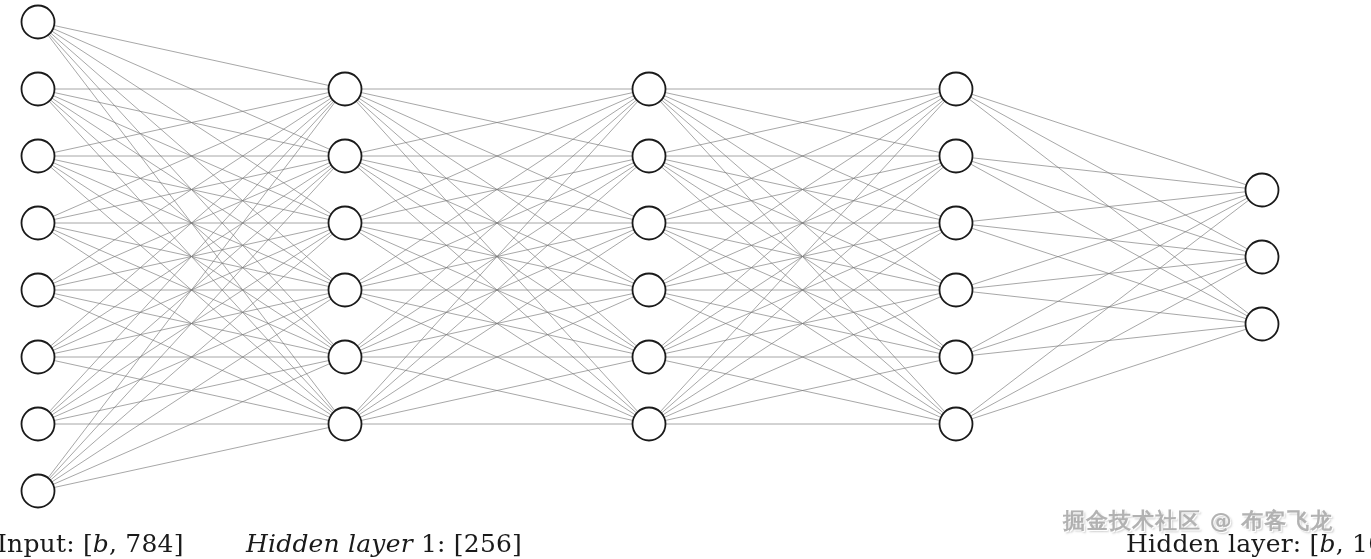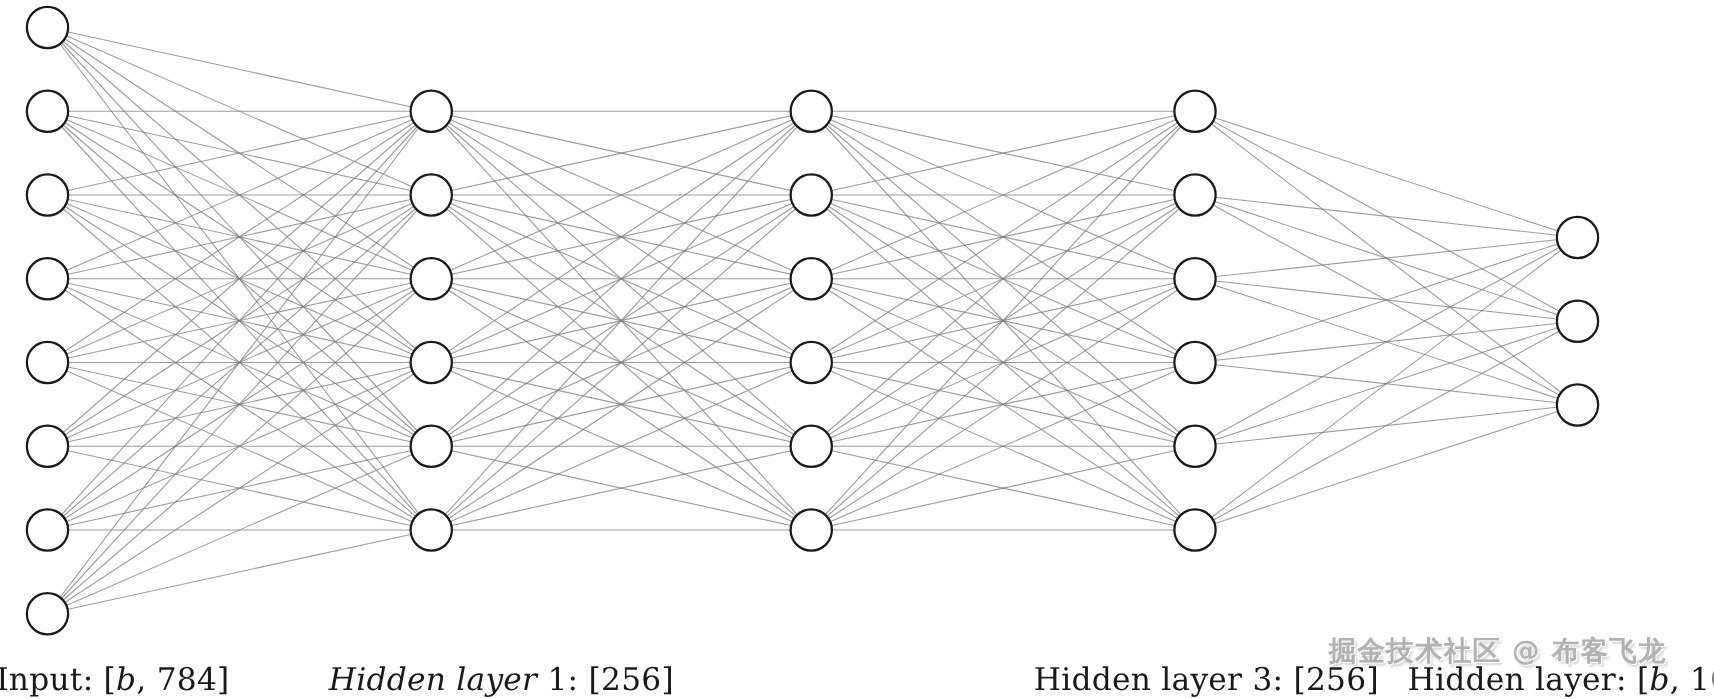--- a/index.html
+++ b/index.html
@@ -223,18 +223,17 @@
       <circle cx="956" cy="223" r="16.5" fill="#ffffff" stroke="#1a1a1a" stroke-width="1.8"></circle>
       <circle cx="956" cy="290" r="16.5" fill="#ffffff" stroke="#1a1a1a" stroke-width="1.8"></circle>
       <circle cx="956" cy="357" r="16.5" fill="#ffffff" stroke="#1a1a1a" stroke-width="1.8"></circle>
       <circle cx="956" cy="424" r="16.5" fill="#ffffff" stroke="#1a1a1a" stroke-width="1.8"></circle>
       <circle cx="1262" cy="190" r="16.5" fill="#ffffff" stroke="#1a1a1a" stroke-width="1.8"></circle>
       <circle cx="1262" cy="257" r="16.5" fill="#ffffff" stroke="#1a1a1a" stroke-width="1.8"></circle>
       <circle cx="1262" cy="324" r="16.5" fill="#ffffff" stroke="#1a1a1a" stroke-width="1.8"></circle>
     </svg>
   <div class="labels">
       <div class="layer-label" style="left: -3px;"><span>Input: [</span><span class="italic">b</span><span>, 784]</span></div>
-      <div class="layer-label" style="left: 246px; margin-left: 17px;"><span class="italic">Hidden layer</span><span> 1: [256]</span></div>
-      <div class="layer-label" style="left: 827px;"><span>Hidden layer 3: [256]</span></div>
+      <div class="layer-label" style="left: 246px;"><span class="italic">Hidden layer</span><span> 1: [256]</span></div>
       <div class="layer-label" style="left: 1126px;"><span>Hidden layer: [</span><span class="italic">b</span><span>, 10]</span></div>
     </div>
   <div class="watermark">掘金技术社区 @ 布客飞龙</div>
 </div>
 
 </body></html>

